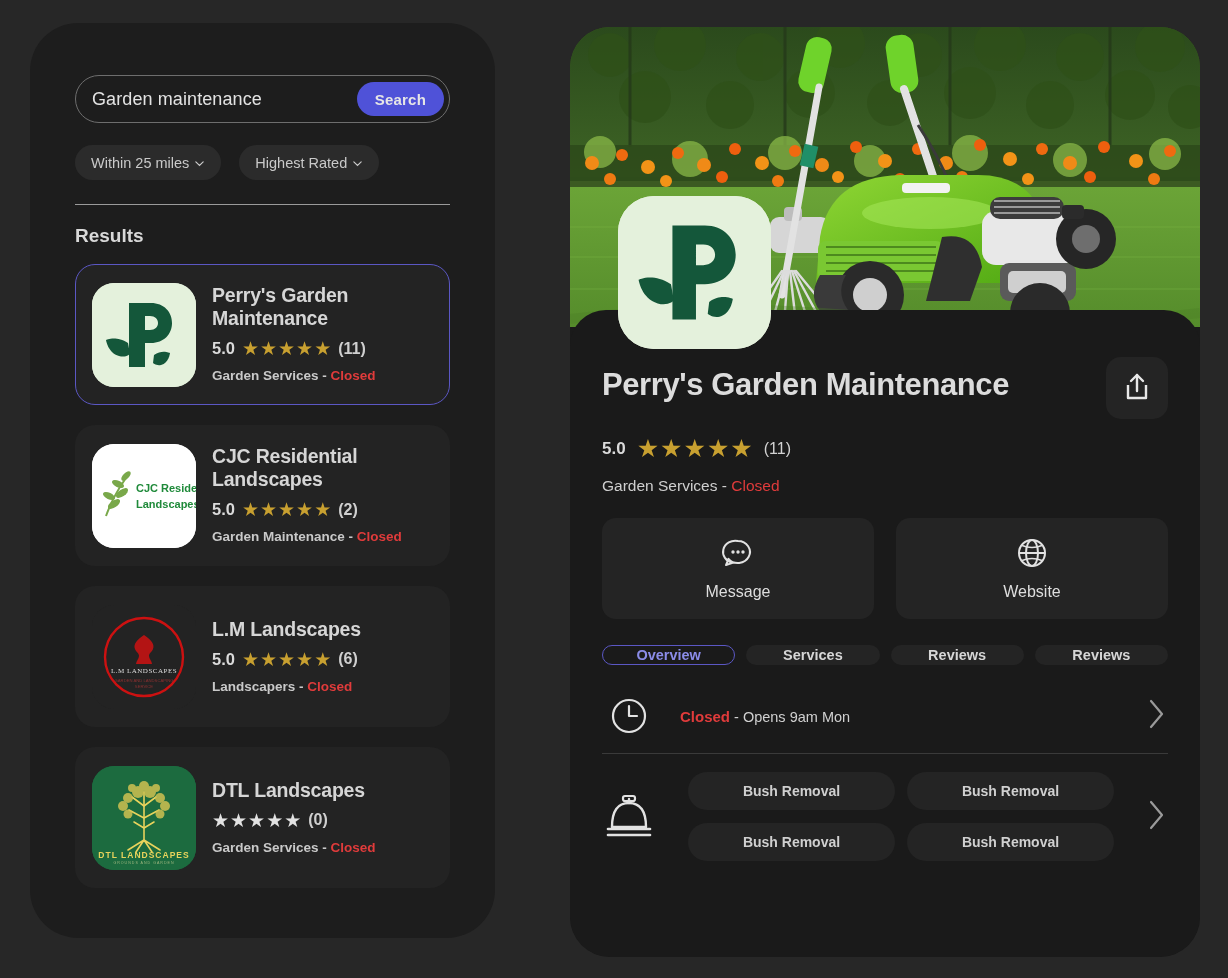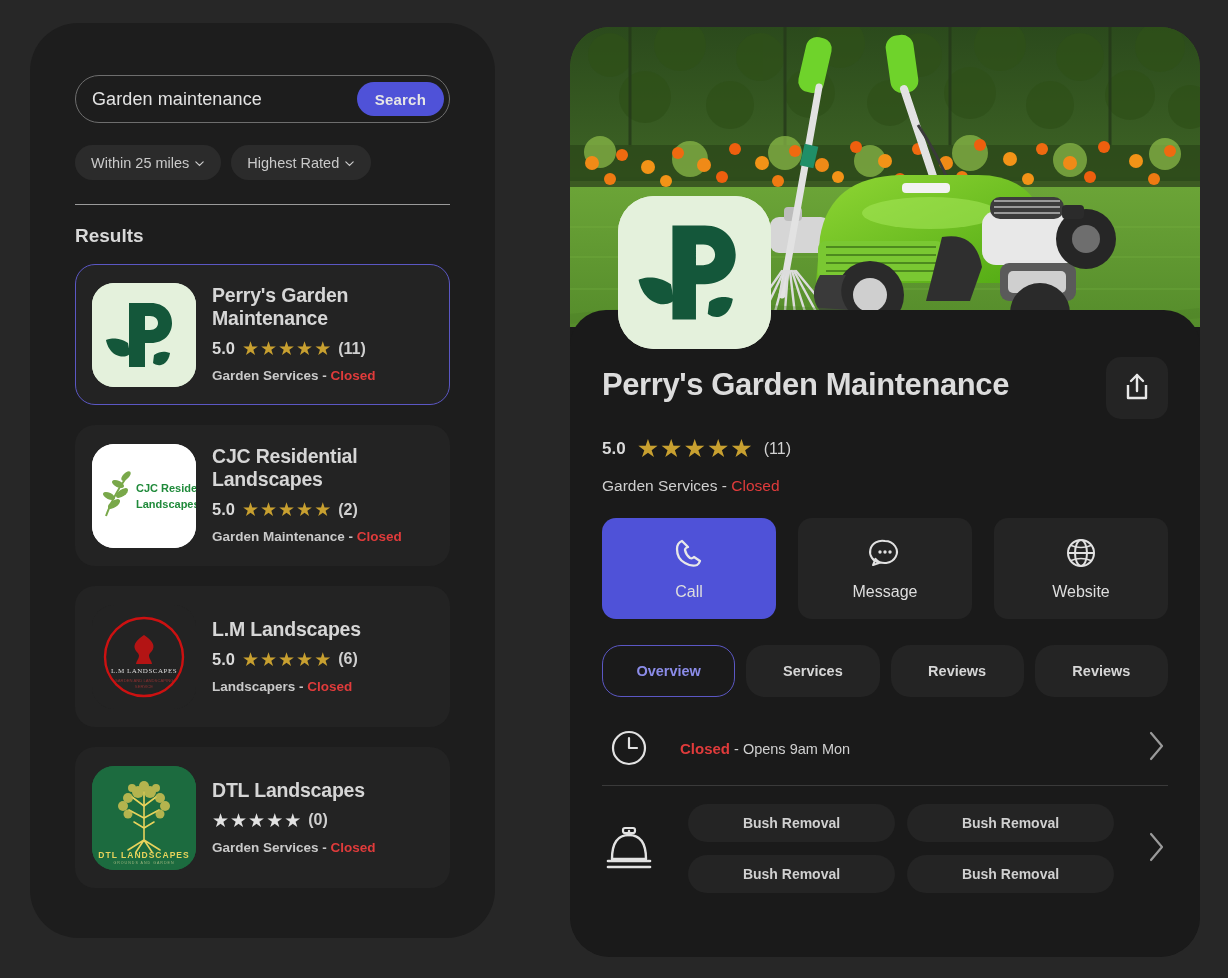--- a/index.html
+++ b/index.html
@@ -35,21 +35,21 @@
     letter-spacing: .1px;
   }
   .search-btn {
     background: #4f52d8; color: #e6e6e6;
     border: none; border-radius: 19px;
     height: 34px; padding: 8px 18px;
     font-size: 15px; font-weight: bold;
     font-family: "Liberation Sans", sans-serif;
     cursor: pointer; letter-spacing: .2px;
   }
-  .filter-row { display: flex; gap: 10px; margin: 22px 45px 0 45px; }
+  .filter-row { display: flex; gap: 18px; margin: 22px 45px 0 45px; }
   .filter-chip {
     background: #2b2b2b; border: none; border-radius: 20px;
     height: 35px; padding: 0 16px;
     color: #c9c9c9; font-size: 14.5px;
     font-family: "Liberation Sans", sans-serif;
     display: flex; align-items: center; gap: 5px; cursor: pointer;
   }
   .chev-sm { width: 11px; height: 11px; display:inline-block; position: relative; top:-1px;}
   .divider-top {
     margin: 24px 45px 0 45px; height: 1px; background: #9a9a9a;
@@ -125,21 +125,21 @@
     flex: 1; height: 101px; border-radius: 14px; background: #242424;
     border: none; color: #dedede; cursor: pointer;
     display:flex; flex-direction: column; align-items: center; justify-content: center;
     gap: 10px; font-family: "Liberation Sans", sans-serif;
   }
   .action-btn.primary { background: #4f52d8; }
   .action-label { font-size: 16px; }
 
   .tabs { display:flex; gap: 11px; margin-top: 26px; }
   .tab {
-    flex: 1; height: 52px; border-radius: 19px; background: #242424;
+    flex: 1; height: 20px; border-radius: 19px; background: #242424;
     border: 1px solid transparent; color: #d6d6d6; font-size: 14.5px; font-weight: bold;
     cursor: pointer; font-family: "Liberation Sans", sans-serif;
     display:flex; align-items:center; justify-content:center;
   }
   .tab.active { background: transparent; border-color: #5b57c4; color: #8b8ce8; }
 
   .info-row {
     display:flex; align-items: center; gap: 24px;
     height: 75px; border-bottom: 1px solid #3a3a3a; cursor: pointer;
   }
@@ -534,28 +534,20 @@
         <span class="rc-count">(11)</span>
       </div>
 
       <div class="detail-meta">
         <span>Garden Services</span>
         <span>-</span>
         <span class="closed">Closed</span>
       </div>
 
       <div class="actions">
-        <button class="action-btn primary">
-          <span>
-            <svg width="34" height="34" viewBox="0 0 34 34">
-              <path d="M10 5 q-5 2 -5 8 0 10 8 14 7 4 12 2 2-1 3-4 l-6-4 q-2 2-4 1 -4-3 -5-8 0-2 3-3z" fill="none" stroke="#e8e8e8" stroke-width="2.3" stroke-linejoin="round"></path>
-            </svg>
-          </span>
-          <span class="action-label">Call</span>
-        </button>
         <button class="action-btn">
           <span>
             <svg width="34" height="34" viewBox="0 0 34 34">
               <path d="M17 5 a12 11 0 1 1 -9.5 17.8 L5 29 l6.6-2.1 A12 11 0 0 1 17 5z" fill="none" stroke="#e2e2e2" stroke-width="2" stroke-linejoin="round"></path>
               <circle cx="12" cy="16" r="1.7" fill="#e2e2e2"></circle>
               <circle cx="17" cy="16" r="1.7" fill="#e2e2e2"></circle>
               <circle cx="22" cy="16" r="1.7" fill="#e2e2e2"></circle>
             </svg>
           </span>
           <span class="action-label">Message</span>

